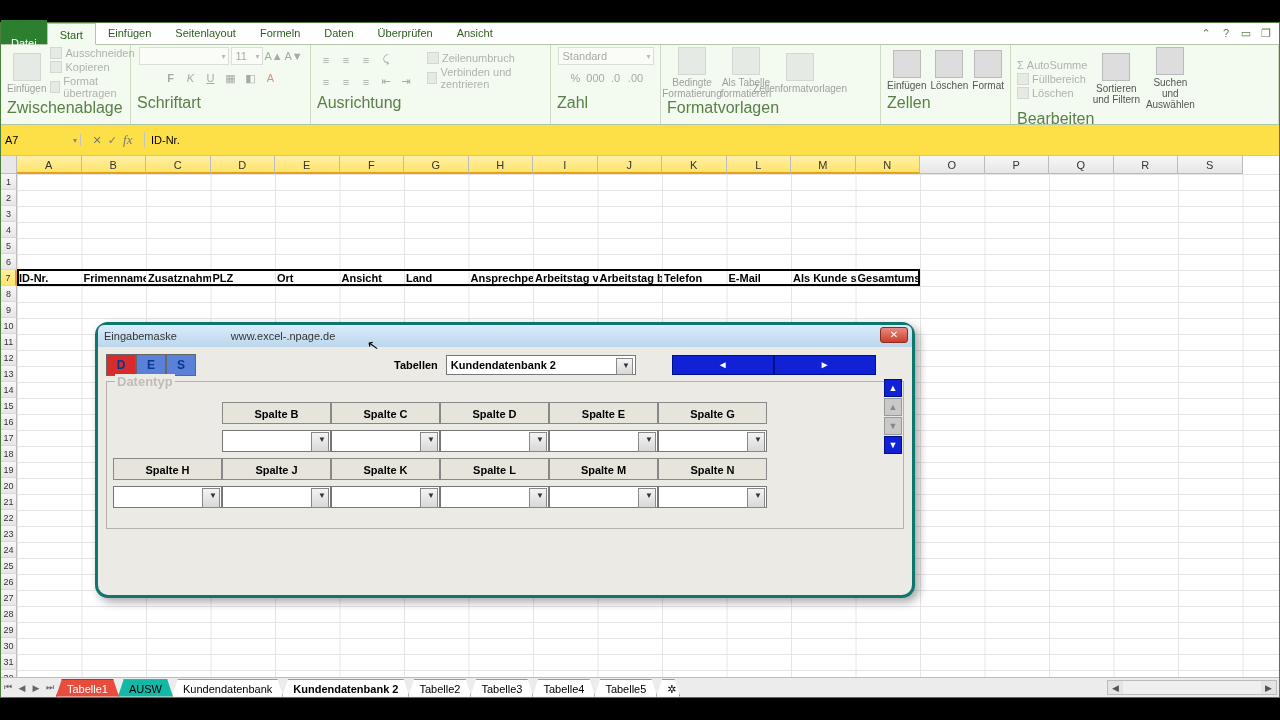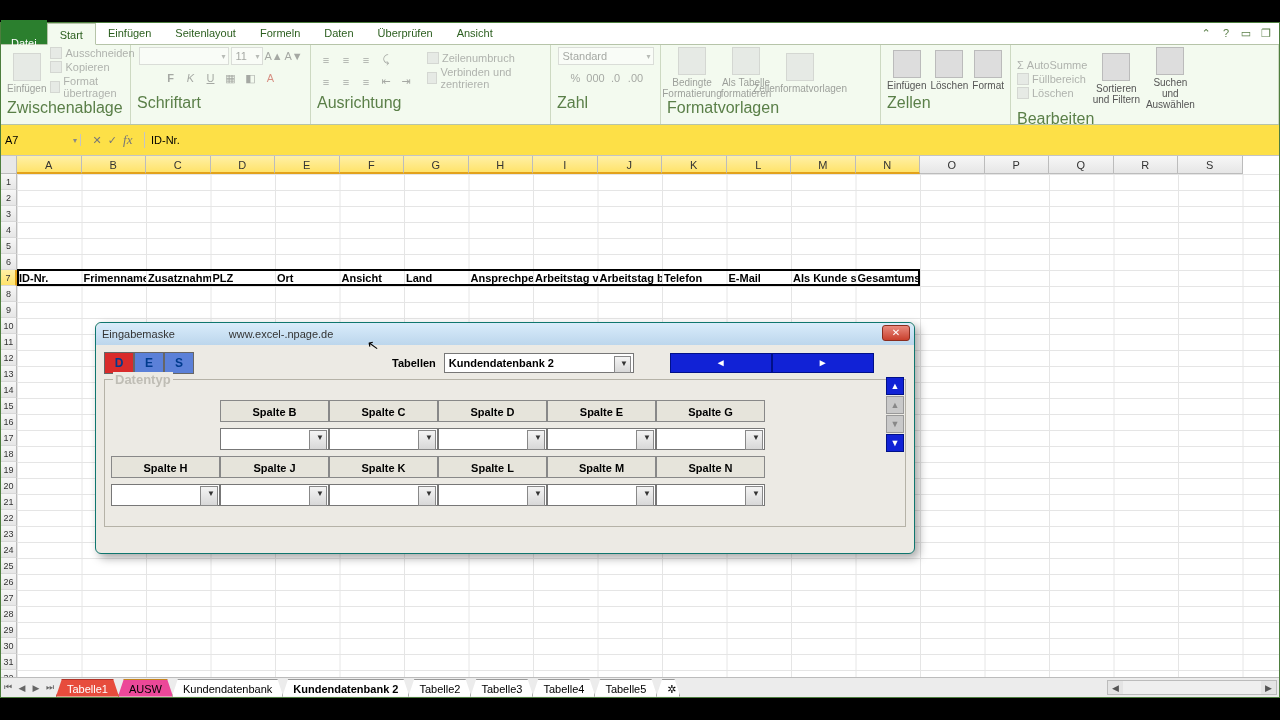--- a/index.html
+++ b/index.html
@@ -48,26 +48,26 @@
   .cells{position:absolute;left:16px;top:18px;right:0;bottom:0}
   .gridlines{position:absolute;inset:0;background-image:linear-gradient(to right,#e3e3e3 1px,transparent 1px),linear-gradient(to bottom,#e3e3e3 1px,transparent 1px);background-size:64.5px 16px;opacity:.9}
   .sel-row{position:absolute;left:0;height:17px;border:2px solid #000;background:transparent;pointer-events:none}
   .hdr-row{position:absolute;left:0;height:16px;display:flex;align-items:center;font-weight:bold;white-space:nowrap}
   .hdr-cell{overflow:hidden;padding:0 2px}
   
   .stabs{height:20px;border-top:1px solid #bcbcbc;display:flex;align-items:center;background:#ececec;position:relative}
   .stabs .arrw{width:14px;height:16px;display:flex;align-items:center;justify-content:center;color:#666;font-size:9px}
   .stab{height:18px;padding:0 10px;background:#fff;border:1px solid #999;border-bottom:none;margin-left:-1px;line-height:18px;clip-path:polygon(6px 0,calc(100% - 6px) 0,100% 100%,0 100%)}
   .stab.red{background:#e74c3c;color:#fff;border-color:#b23428}
-  .stab.orn{background:#ec4899;color:#000;border-color:#c4841c}
+  .stab.orn{background:#14b8a6;color:#000;border-color:#c4841c}
   .stab.active{background:#fff;font-weight:bold}
   .hsb{position:absolute;right:2px;top:2px;width:170px;height:15px;background:#efefef;border:1px solid #bcbcbc;display:flex}
   .hsb .t{width:15px;display:flex;align-items:center;justify-content:center;color:#555;font-size:9px;background:#e4e4e4}
   
-  .dialog{position:absolute;left:95px;top:322px;width:820px;height:232px;background:#eceae4;border:1px solid #0f766e;border-radius:6px;box-shadow:4px 4px 10px rgba(0,0,0,.35)}
+  .dialog{position:absolute;left:95px;top:322px;width:820px;height:276px;background:#eceae4;border:3px solid #0f766e;border-radius:13px;box-shadow:4px 4px 10px rgba(0,0,0,.35)}
   .dlg-tb{height:22px;background:linear-gradient(#d9ecfb,#bcd6ec);border-top-left-radius:6px;border-top-right-radius:6px;display:flex;align-items:center;padding:0 6px;position:relative}
   .dlg-tb .ttl{font-size:11px;color:#333}
   .dlg-tb .sub{margin-left:54px;color:#333}
   .dlg-close{position:absolute;right:4px;top:2px;width:28px;height:16px;background:linear-gradient(#e98a7e,#c9402d);border:1px solid #8a2c1e;border-radius:3px;color:#fff;text-align:center;line-height:14px;font-size:10px}
   .dlg-body{padding:4px 8px 8px 8px;height:calc(100% - 22px)}
   .dlg-top{display:flex;align-items:center;height:28px;gap:8px}
   .des{display:flex}
   .des button{width:30px;height:22px;border:1px solid #666;font-weight:bold;font-size:12px}
   .des .d{background:#d92b2b;color:#003b8e}
   .des .e{background:#5b80d8;color:#003b8e}

